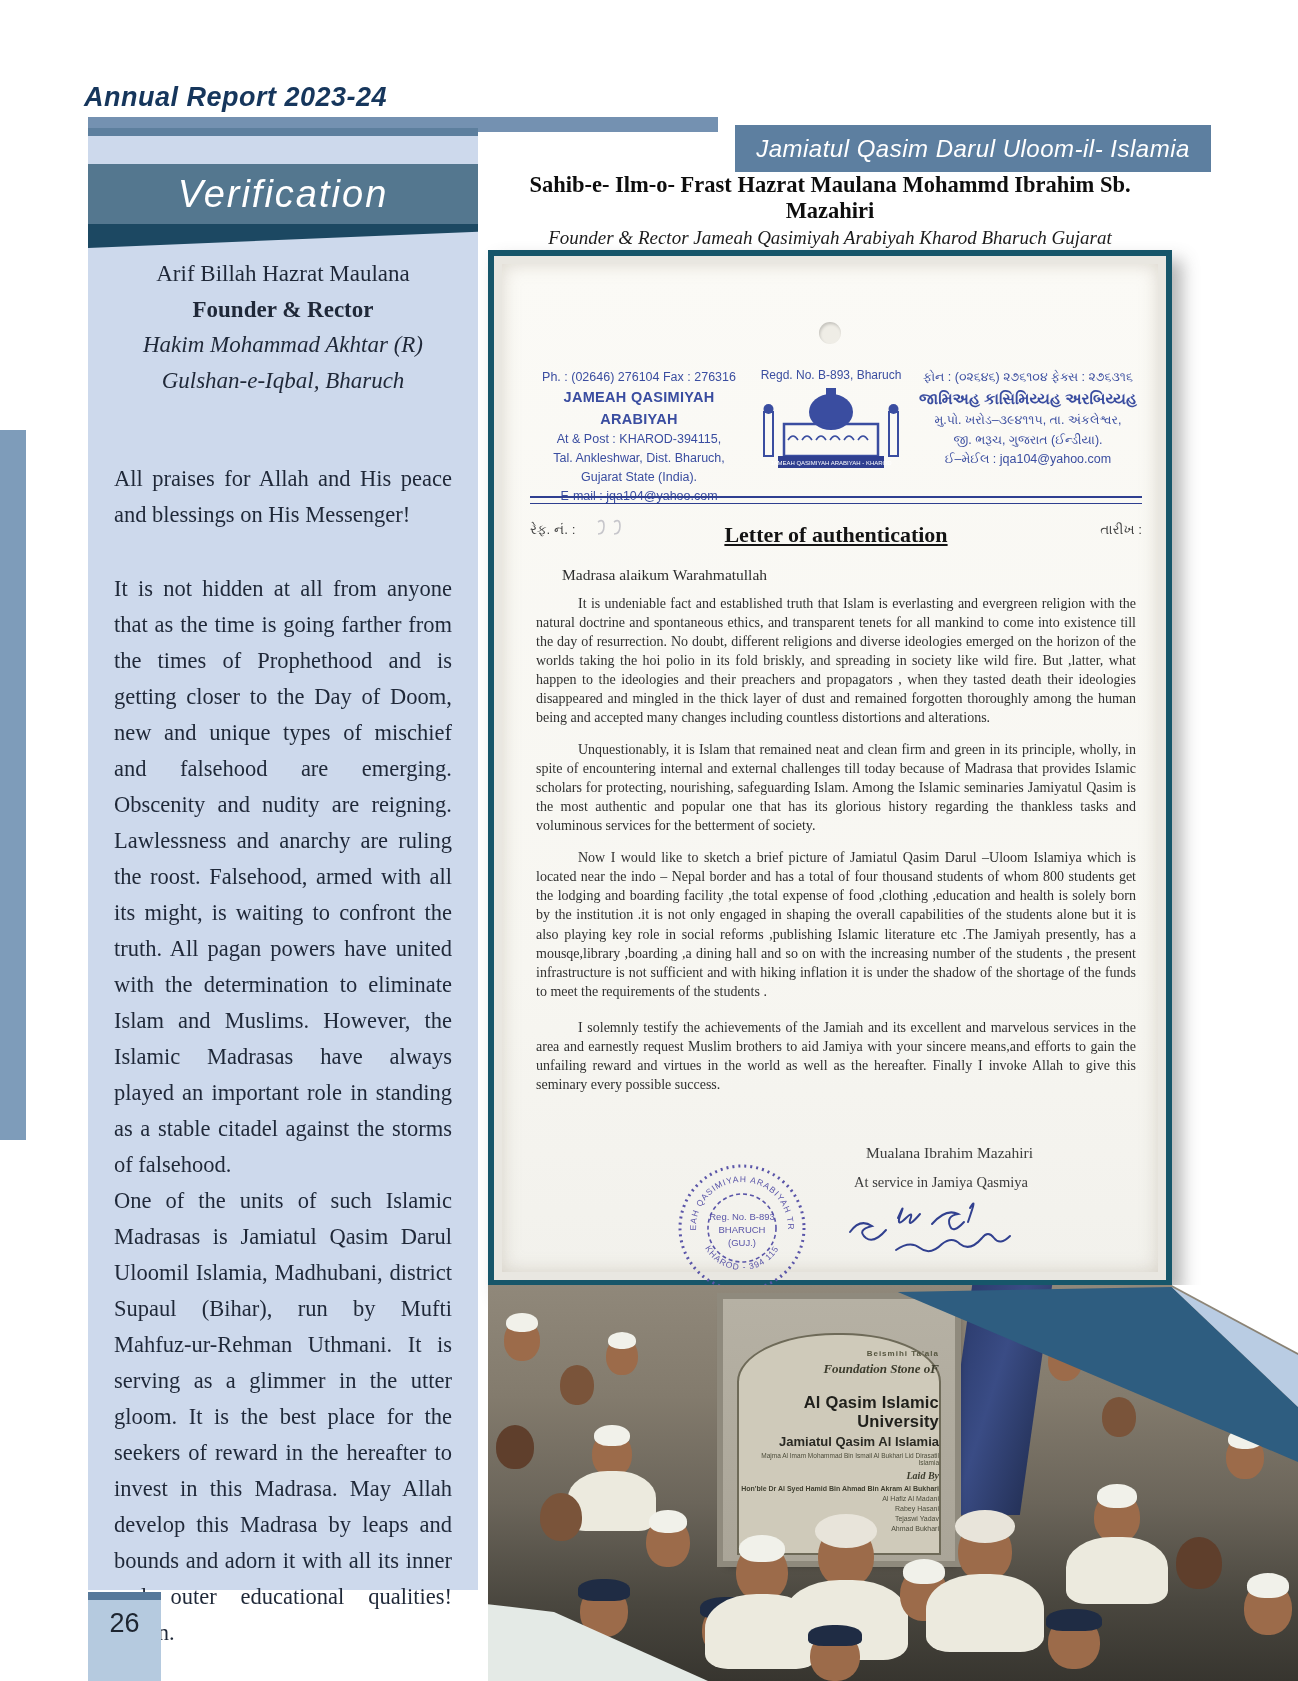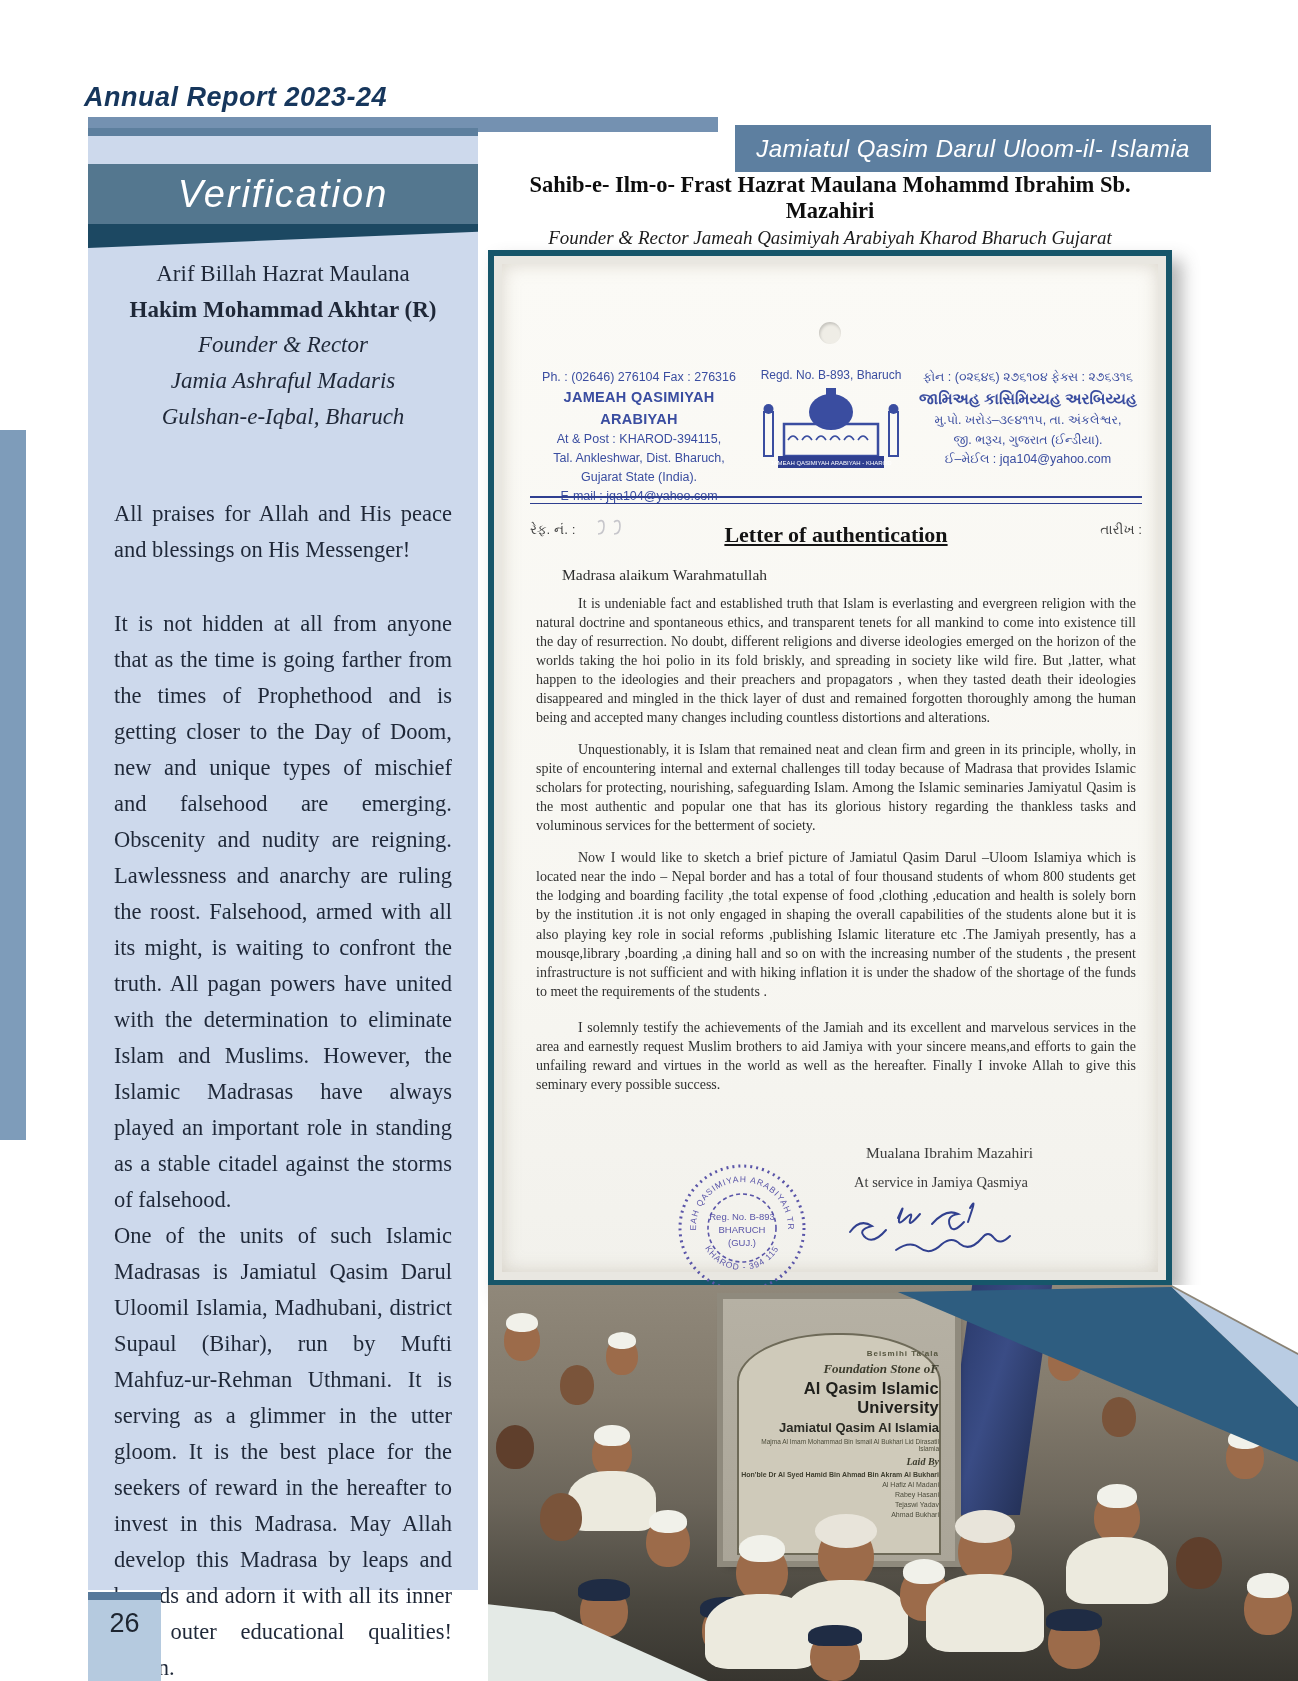--- a/index.html
+++ b/index.html
@@ -100,21 +100,21 @@
   
   .photo{left:488px;top:1285px;width:810px;height:396px;overflow:hidden;
     background:linear-gradient(180deg,#90887a 0%,#837b6d 28%,#6b655a 55%,#4a473f 80%,#37352f 100%);}
   .stone{position:absolute;left:235px;top:14px;width:232px;height:262px;
     background:linear-gradient(180deg,#b6b1a4,#aaa598);box-shadow:0 0 0 6px #8f8a7d, 3px 4px 8px rgba(0,0,0,.4);}
   .plaque{position:absolute;left:14px;top:34px;right:14px;bottom:6px;
     background:#cfcaba;border:2px solid #6e6a58;border-radius:48% 48% 0 0/22% 22% 0 0;
     text-align:right;color:#3b3b2c;padding-top:14px;box-sizing:border-box;}
   .st0{font-size:8px;letter-spacing:1px;font-weight:bold;color:#55553f;}
   .st1{font-size:13px;font-style:italic;font-weight:bold;font-family:"Liberation Serif",serif;margin-top:3px;}
-  .st2{font-size:16.5px;font-weight:bold;color:#20201c;letter-spacing:.2px;margin-top:2px;}
+  .st2{font-size:16.5px;font-weight:bold;color:#20201c;letter-spacing:.2px;margin-top:16px;}
   .st3{font-size:13px;font-weight:bold;color:#2a2a24;margin-top:3px;}
   .st4{font-size:6.5px;margin-top:3px;color:#4c4c3a;}
   .st5{font-size:10px;font-style:italic;font-weight:bold;font-family:"Liberation Serif",serif;margin-top:4px;}
   .st6{font-size:7px;font-weight:bold;margin-top:4px;color:#3f3f30;}
   .stf{font-size:7px;margin-top:3px;color:#4c4c3c;}
   .drape{position:absolute;left:468px;top:0;width:80px;height:230px;background:
     linear-gradient(100deg,#2c3c6e 0%,#3a4c85 45%,#253259 100%);transform:skewX(-8deg);}
   .wedge{position:absolute;left:0;top:300px;width:220px;height:96px;background:#e4eae6;
     clip-path:polygon(0 20%,30% 28%,100% 100%,0 100%);}
 
@@ -143,23 +143,22 @@
 
 <div class="abs sidebar">
   <div class="sb-toprule"></div>
   <div class="sb-band">
     <span>Verification</span>
   </div>
   <div class="sb-wedge"></div>
   <div class="sb-content">
     <div class="attr">
       <div>Arif Billah Hazrat Maulana</div>
+      <div>Founder &amp; Rector</div>
       <div>Hakim Mohammad Akhtar (R)</div>
-      <div>Founder &amp; Rector</div>
-      <div>Jamia Ashraful Madaris</div>
       <div>Gulshan-e-Iqbal, Bharuch</div>
     </div>
     <div class="sb-par p1">All praises for Allah and His peace and blessings on His Messenger!</div>
     <div class="sb-par p2">It is not hidden at all from anyone that as the time is going farther from the times of Prophethood and is getting closer to the Day of Doom, new and unique types of mischief and falsehood are emerging. Obscenity and nudity are reigning. Lawlessness and anarchy are ruling the roost. Falsehood, armed with all its might, is waiting to confront the truth. All pagan powers have united with the determination to eliminate Islam and Muslims. However, the Islamic Madrasas have always played an important role in standing as a stable citadel against the storms of falsehood.</div>
     <div class="sb-par p3">One of the units of such Islamic Madrasas is Jamiatul Qasim Darul Uloomil Islamia, Madhubani, district Supaul (Bihar), run by Mufti Mahfuz-ur-Rehman Uthmani. It is serving as a glimmer in the utter gloom. It is the best place for the seekers of reward in the hereafter to invest in this Madrasa. May Allah develop this Madrasa by leaps and bounds and adorn it with all its inner and outer educational qualities! Amen.</div>
 
   </div>
 </div>
 
 <div class="abs pagebox">

